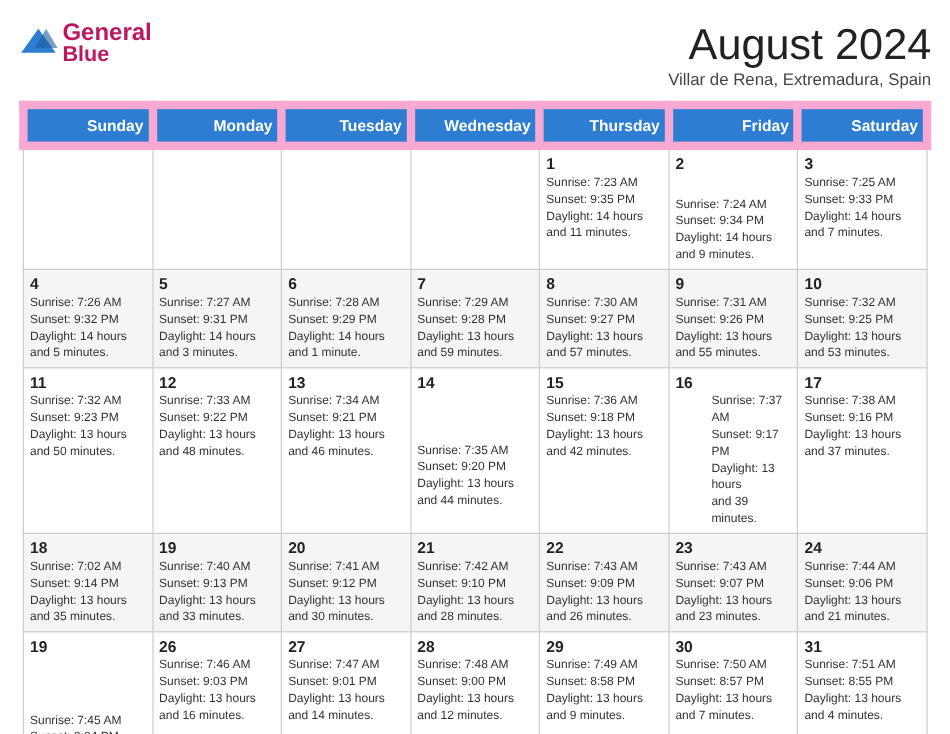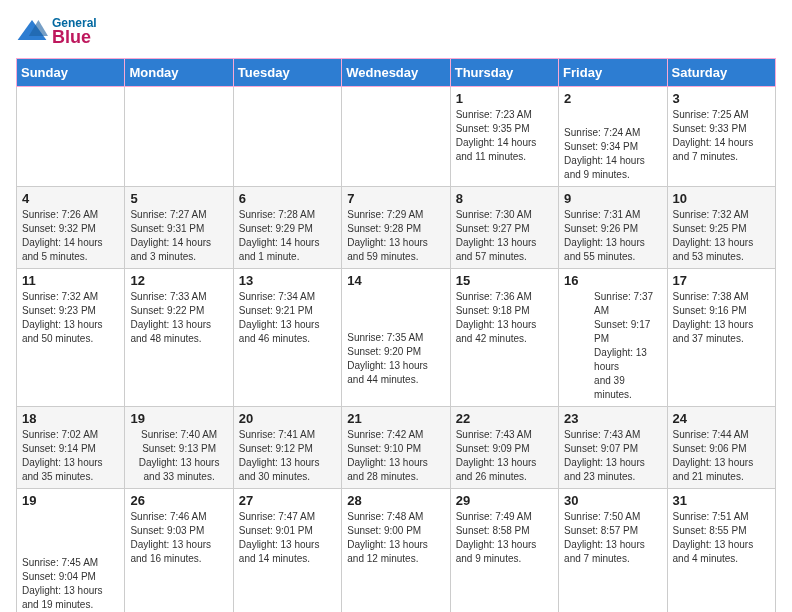--- a/index.html
+++ b/index.html
@@ -46,22 +46,22 @@
       width: 100%;
       border-collapse: collapse;
       table-layout: fixed;
     }
     thead tr th {
       background-color: #2d7dd2;
       color: #fff;
       font-size: 13px;
       font-weight: bold;
       padding: 6px 4px;
-      text-align: left;
-      border: 1px solid #f9a8d4;
+      text-align: right;
+      border: 7px solid #f9a8d4;
     }
     tbody tr td {
       border: 1px solid #ccc;
       vertical-align: top;
       padding: 4px 5px;
       font-size: 10.5px;
       color: #222;
       height: 80px;
       background: #fff;
     }
@@ -86,23 +86,27 @@
 </head>
 <body>
 
 <div class="header-section">
   <div class="logo">
     <svg class="logo-icon" viewBox="0 0 40 40" xmlns="http://www.w3.org/2000/svg">
       <polygon points="20,5 38,30 2,30" fill="#2d7dd2"></polygon>
       <polygon points="28,5 40,25 16,25" fill="#1a5fa0" opacity="0.6"></polygon>
     </svg>
     <div class="logo-text">
-      <div style="color:#0369a1;font-weight:bold;font-size:12px;">General</div>
+      <div style="color:#be185d;font-weight:bold;font-size:20px;">General</div>
       <div style="color:#be185d;font-weight:bold;font-size:18px;margin-top:-2px;">Blue</div>
     </div>
+  </div>
+  <div class="title-section">
+    <div class="month-year">August 2024</div>
+    <div class="location">Villar de Rena, Extremadura, Spain</div>
   </div>
 </div>
 
 <table>
   <thead>
     <tr>
 
     <th>Sunday</th>
         <th>Monday</th>
         <th>Tuesday</th>
@@ -246,21 +250,21 @@
       <tr>
         <td>
           <span class="day-number">18</span>
           <div class="day-info" style="white-space: pre-line;">Sunrise: 7:02 AM
 Sunset: 9:14 PM
 Daylight: 13 hours
 and 35 minutes.</div>
         </td>
         <td>
           <span class="day-number">19</span>
-          <div class="day-info" style="white-space: pre-line; text-align: center;">Sunrise: 7:40 AM
+          <div class="day-info" style="white-space: pre-line;">Sunrise: 7:40 AM
 Sunset: 9:13 PM
 Daylight: 13 hours
 and 33 minutes.</div>
         </td>
         <td>
           <span class="day-number">20</span>
           <div class="day-info" style="white-space: pre-line;">Sunrise: 7:41 AM
 Sunset: 9:12 PM
 Daylight: 13 hours
 and 30 minutes.</div>

